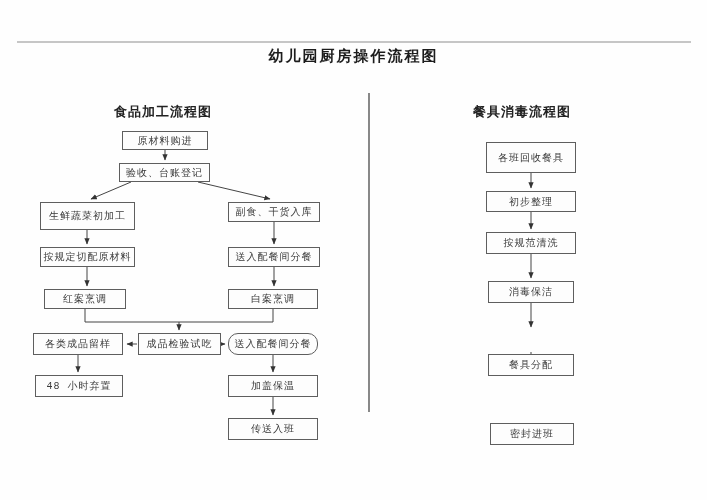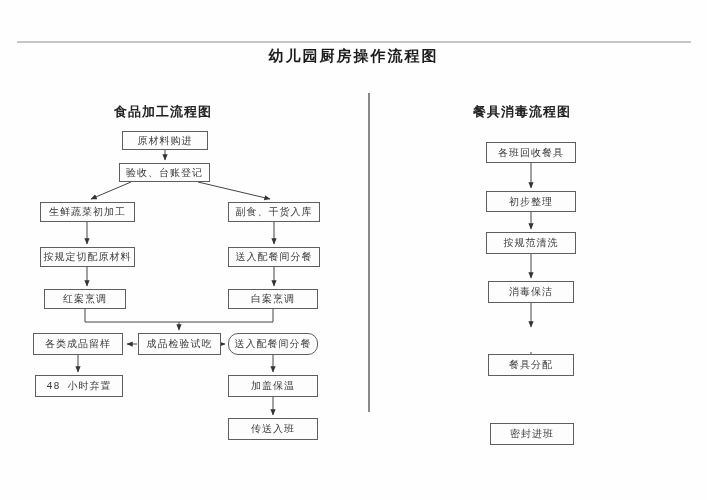--- a/index.html
+++ b/index.html
@@ -59,33 +59,33 @@
     </g>
   </svg>
 
   <div class="title">幼儿园厨房操作流程图</div>
 
   <div class="hdr" style="left:100px;top:103px;width:126px;">食品加工流程图</div>
   <div class="hdr" style="left:460px;top:103px;width:124px;">餐具消毒流程图</div>
 
   <div class="box" style="left:122px;top:131px;width:86px;height:19px;">原材料购进</div>
   <div class="box" style="left:119px;top:163px;width:91px;height:19px;">验收、台账登记</div>
-  <div class="box" style="left:40px;top:202px;width:95px;height:20px;">生鲜蔬菜初加工</div>
+  <div class="box" style="left:40px;top:202px;width:95px;height:28px;">生鲜蔬菜初加工</div>
   <div class="box" style="left:228px;top:202px;width:92px;height:20px;">副食、干货入库</div>
   <div class="box" style="left:40px;top:247px;width:95px;height:20px;">按规定切配原材料</div>
   <div class="box" style="left:228px;top:247px;width:92px;height:20px;">送入配餐间分餐</div>
   <div class="box" style="left:44px;top:289px;width:82px;height:20px;">红案烹调</div>
   <div class="box" style="left:228px;top:289px;width:90px;height:20px;">白案烹调</div>
   <div class="box" style="left:33px;top:333px;width:90px;height:22px;">各类成品留样</div>
   <div class="box" style="left:138px;top:333px;width:83px;height:22px;">成品检验试吃</div>
   <div class="box" style="left:228px;top:333px;width:90px;height:22px;border-radius:10px;">送入配餐间分餐</div>
   <div class="box" style="left:35px;top:375px;width:88px;height:22px;">48 小时弃置</div>
   <div class="box" style="left:228px;top:375px;width:90px;height:22px;">加盖保温</div>
   <div class="box" style="left:228px;top:418px;width:90px;height:22px;">传送入班</div>
 
-  <div class="box" style="left:486px;top:142px;width:90px;height:21px;">各班回收餐具</div>
+  <div class="box" style="left:486px;top:142px;width:90px;height:31px;">各班回收餐具</div>
   <div class="box" style="left:486px;top:191px;width:90px;height:21px;">初步整理</div>
   <div class="box" style="left:486px;top:232px;width:90px;height:22px;">按规范清洗</div>
   <div class="box" style="left:488px;top:281px;width:86px;height:22px;">消毒保洁</div>
   <div class="box" style="left:488px;top:330px;width:86px;height:22px;margin-top:24px;">餐具分配</div>
   <div class="box" style="left:490px;top:375px;width:84px;height:22px;margin-top:48px;">密封进班</div>
 
 </div>
 
 </body></html>

